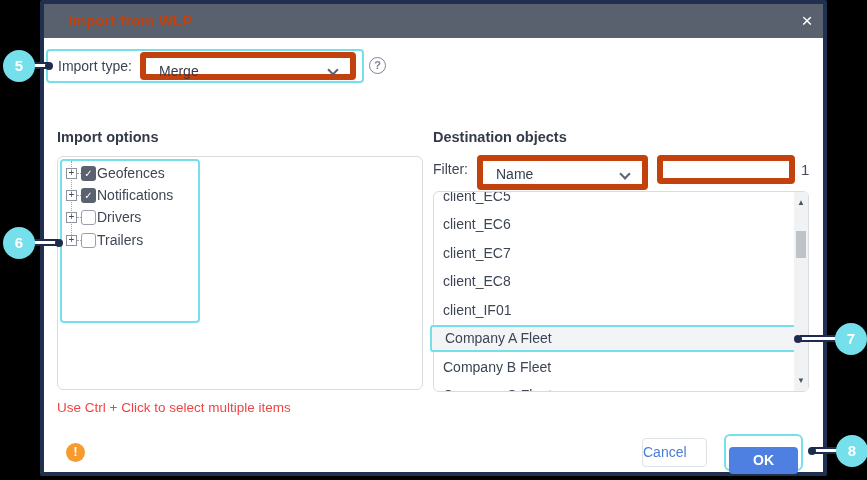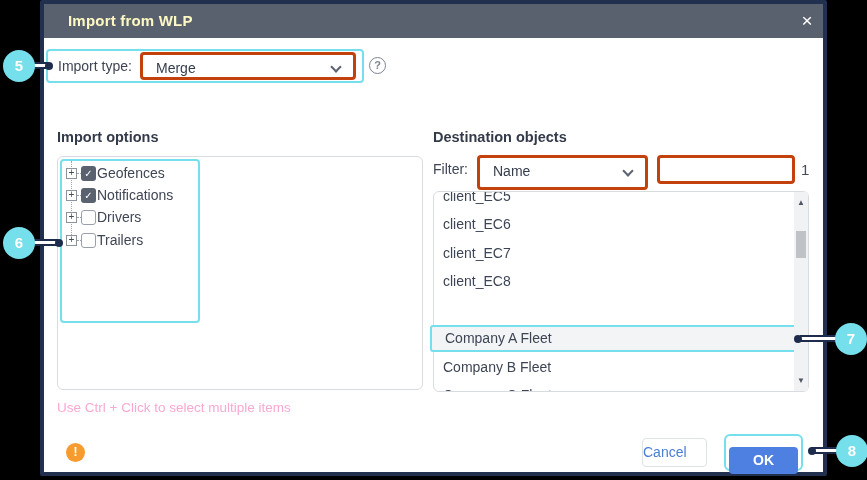--- a/index.html
+++ b/index.html
@@ -6,27 +6,27 @@
   html,body { width:867px; height:480px; background:#000; overflow:hidden;
               font-family:"Liberation Sans", sans-serif; }
   .canvas { position:relative; width:867px; height:480px; background:#000; }
 
   
   .dialog { position:absolute; left:40px; top:0; width:787px; height:476px;
             background:#fff; border:4px solid #223050; border-radius:2px; }
   .titlebar { position:absolute; left:44px; top:4px; width:779px; height:34px;
               background:#5a616e; }
   .title { position:absolute; left:68px; top:4px; height:34px; line-height:34px;
-           font-size:15px; font-weight:700; color:#fef9c3; letter-spacing:.2px; }
+           font-size:15px; font-weight:700; color:#c2410c; letter-spacing:.2px; }
   .close { position:absolute; left:793px; top:4px; width:28px; height:34px;
            line-height:33px; text-align:center; font-size:19px; color:#fff; cursor:pointer; }
 
   
   .hl { position:absolute; border:2px solid #75dfeb; border-radius:4px; background:transparent; }
-  .field { position:absolute; background:#fff; border:3px solid #c2410c; border-radius:4px; }
+  .field { position:absolute; background:#fff; border:6px solid #c2410c; border-radius:4px; }
   .chev { position:absolute; width:8px; height:8px; border-right:2px solid #5c6472;
           border-bottom:2px solid #5c6472; transform:rotate(45deg); }
   .lbl { position:absolute; font-size:14px; color:#3e4553; }
   .heading { position:absolute; font-size:14.5px; font-weight:700; color:#333a49; }
 
   
   .it-box { left:46px; top:49px; width:318px; height:34px; border-radius:4px; }
   .it-label { left:58px; top:49px; height:34px; line-height:34px; }
   .sel-merge { left:140px; top:52px; width:216px; height:28px; }
   .sel-merge .val { position:absolute; left:13px; top:0; height:26px; line-height:26px;
@@ -45,21 +45,21 @@
   .tree-row { position:absolute; left:66px; height:22px; display:flex; align-items:center; }
   .expander { width:11px; height:11px; background:#fff; border:1px solid #8d939d;
               font-size:10px; line-height:8px; text-align:center; color:#444b59;
               flex:0 0 auto; }
   .stub { width:4px; height:1px; border-top:1px dotted #a0a5ad; flex:0 0 auto; }
   .cbx { width:15px; height:15px; border-radius:3px; flex:0 0 auto;
          text-align:center; font-size:10px; line-height:15px; }
   .cbx.checked { background:#5a6270; color:#fff; }
   .cbx.unchecked { background:#fff; border:1.5px solid #9aa0ab; color:transparent; }
   .tree-label { margin-left:1px; font-size:14px; color:#3f4654; }
-  .hint { position:absolute; left:57px; top:400px; font-size:13.5px; color:#f9a8d4; }
+  .hint { position:absolute; left:57px; top:400px; font-size:13.5px; color:#ef4444; }
 
   
   .sel-name { left:477px; top:155px; width:171px; height:35px; }
   .sel-name .val { position:absolute; left:13px; top:0; height:27px; line-height:27px;
                    font-size:14px; color:#353d4b; }
   .sel-name .chev { right:13px; top:9px; }
   .filter-input { left:657px; top:155px; width:138px; height:29px; font-size:14px;
                   padding:0 8px; color:#353d4b; outline:none; }
   .count { position:absolute; left:801px; top:155px; height:29px; line-height:29px;
            font-size:15px; color:#454c5a; }
@@ -160,20 +160,21 @@
   </div>
   <input class="field filter-input" value="" style="">
   <div class="count">1</div>
 
   <div class="listbox"></div>
   <div class="viewport">
     <div class="li" style="top:-10px;">client_EC5</div>
     <div class="li" style="top:18px;">client_EC6</div>
     <div class="li" style="top:47px;">client_EC7</div>
     <div class="li" style="top:75px;">client_EC8</div>
+    <div class="li" style="top:104px;">client_IF01</div>
     <div class="li" style="top:161px;">Company B Fleet</div>
     <div class="li" style="top:189px;">Company C Fleet</div>
   </div>
   <div class="sel-row">
     <div class="li">Company A Fleet</div>
   </div>
 
   <div class="sbar"></div>
   <div class="sarrow" style="top:196px;">▲</div>
   <div class="sthumb"></div>

